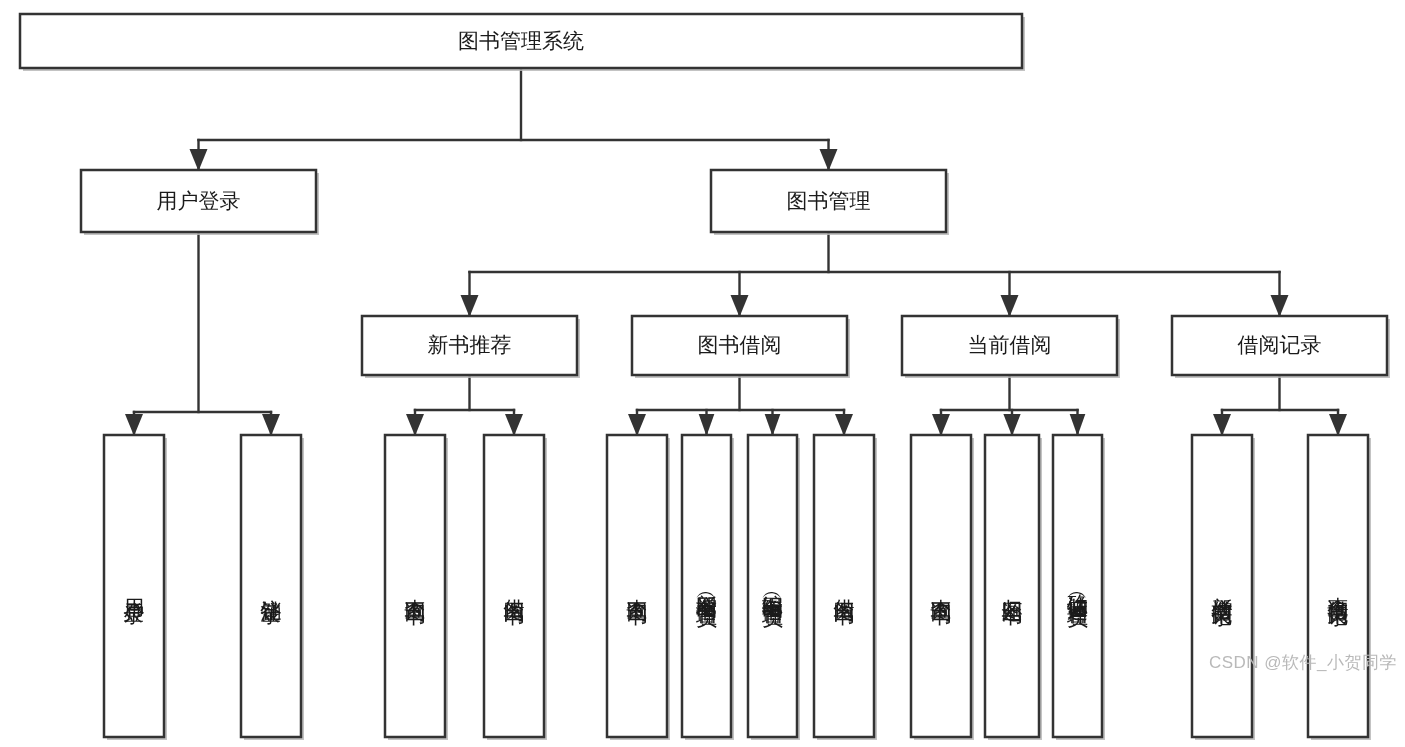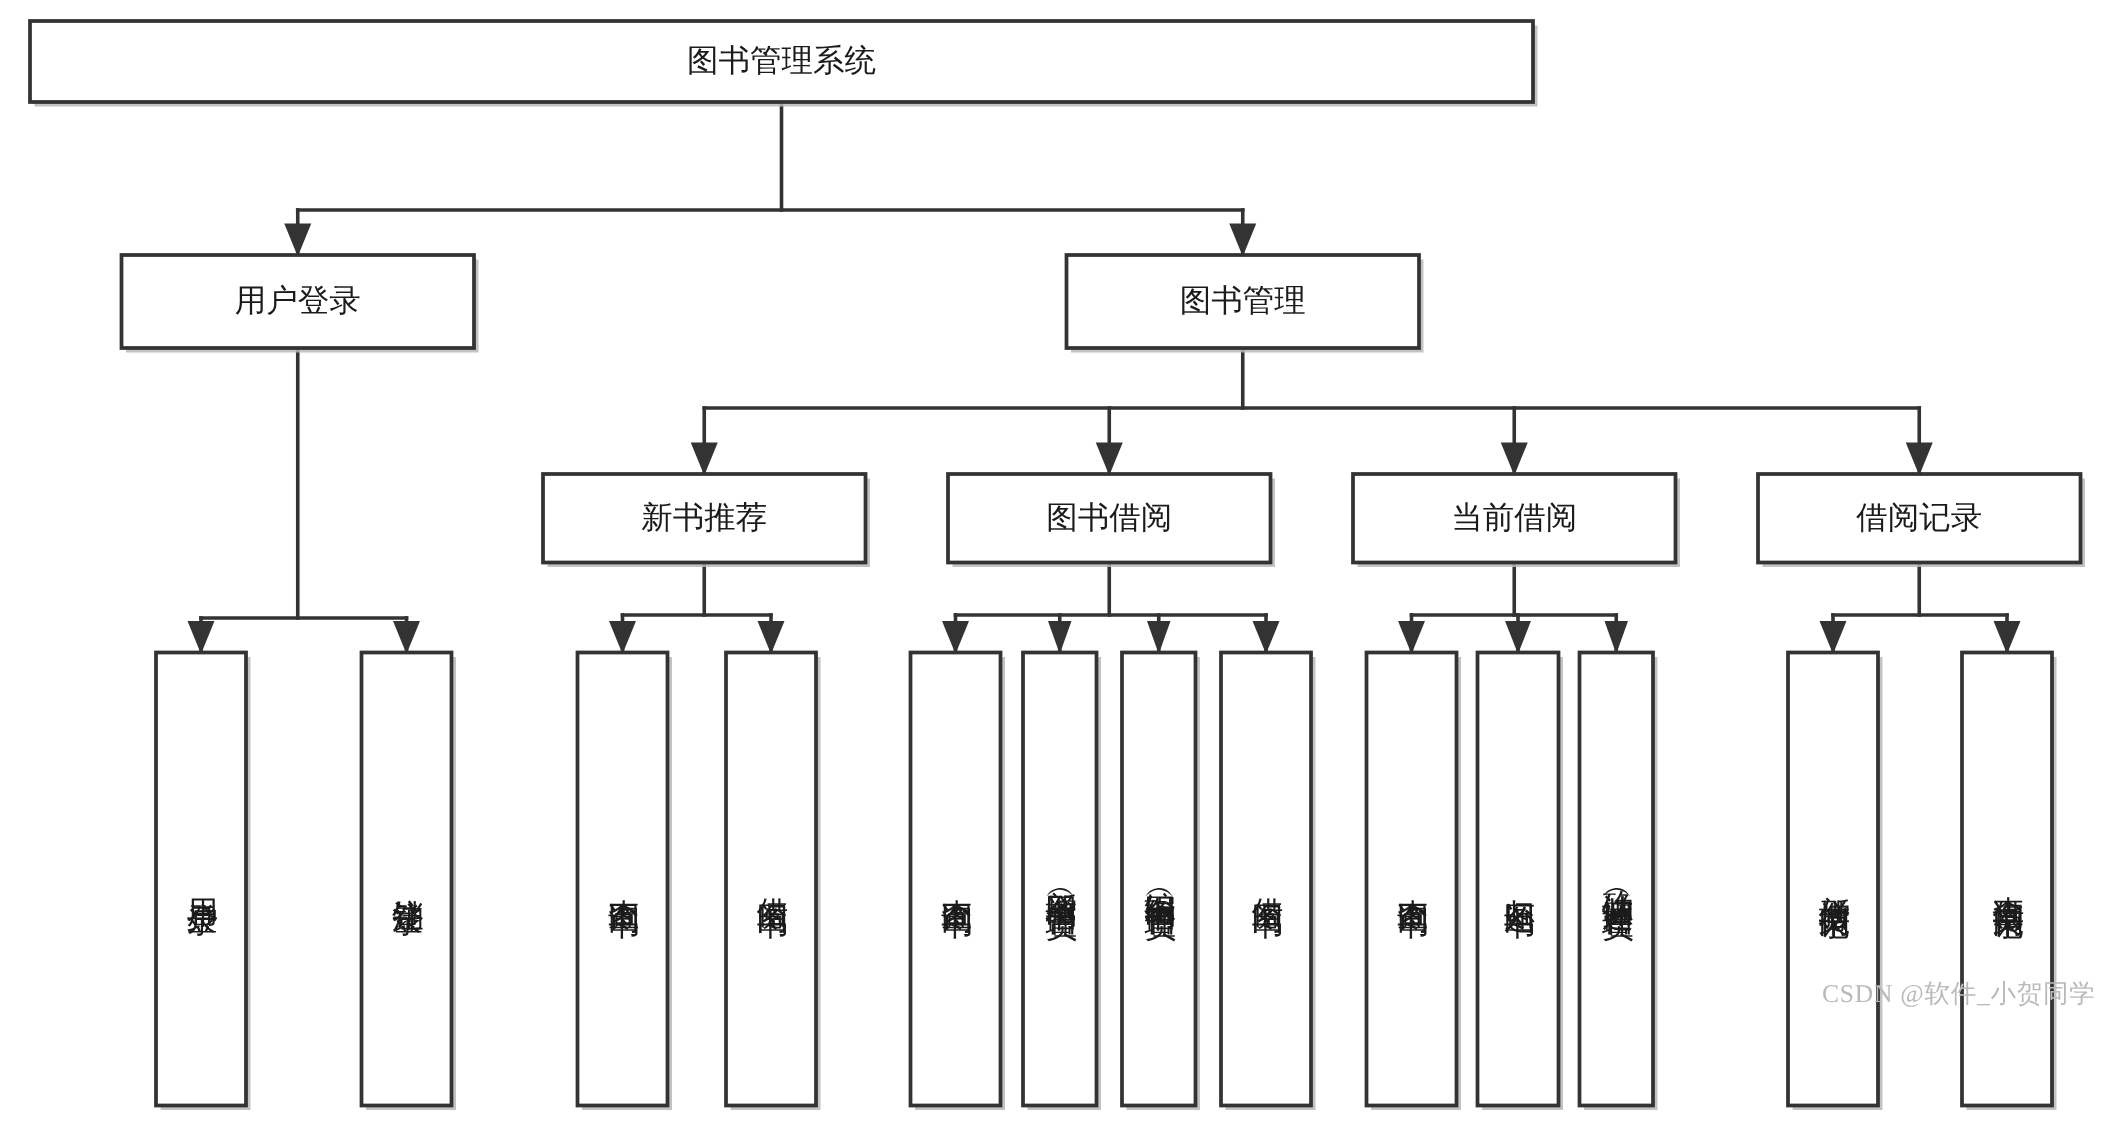--- a/index.html
+++ b/index.html
@@ -69,21 +69,21 @@
     line-height: 1.05;
     letter-spacing: 2px;
     color: #1b1b1b;
     white-space: nowrap;
     text-align: center;
   }
   #watermark {
     position: absolute;
     right: 8px;
     bottom: 6px;
-    font-family: Liberation Serif, serif;
+    font-family: Liberation Sans, sans-serif;
     font-size: 17px;
     color: #b9b9b9;
     letter-spacing: 0.5px;
     user-select: none;
     white-space: nowrap;
   }
 </style>
 </head>
 <body>
 

